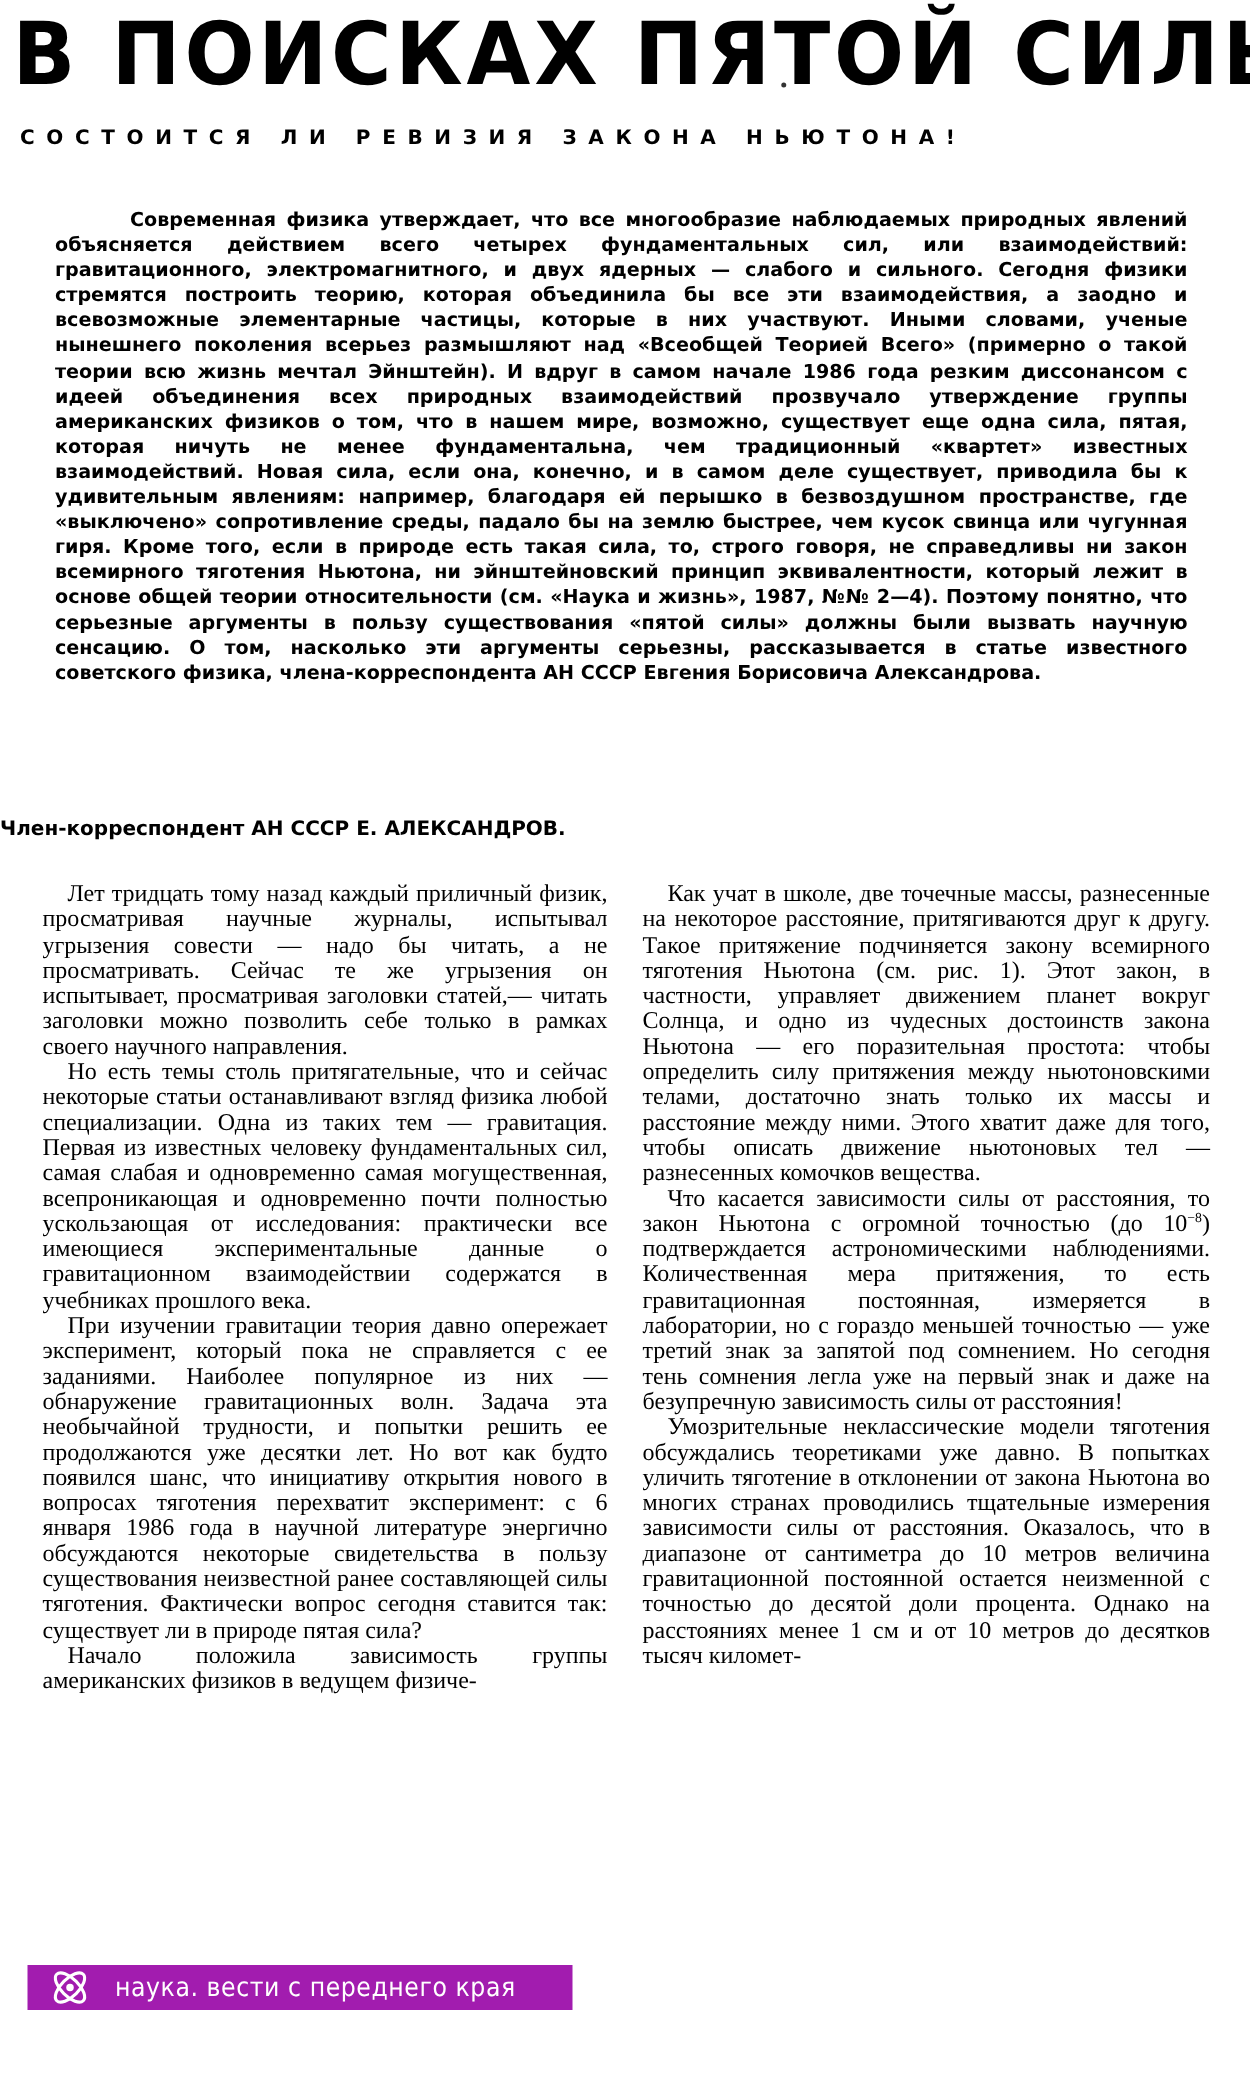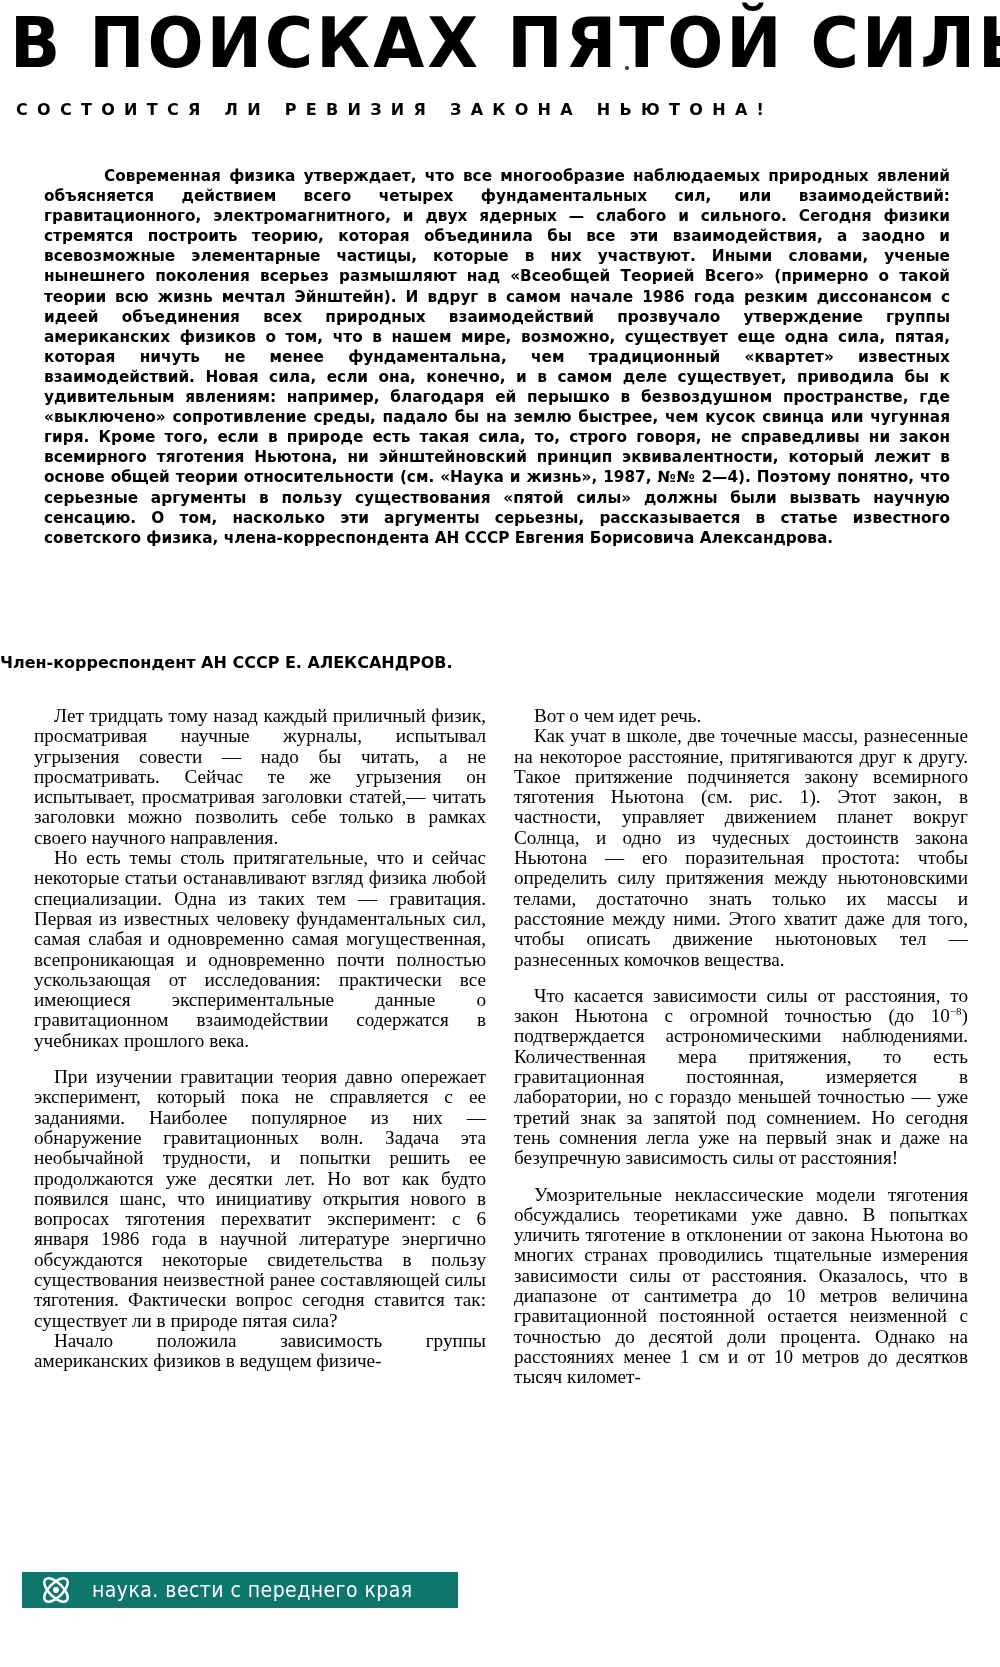--- a/index.html
+++ b/index.html
@@ -32,25 +32,25 @@
   }
   .col {
     position: absolute; top: 706px; width: 452px;
     font-family: "Liberation Serif", serif;
     font-size: 19.2px; line-height: 20.3px;
   }
   .col.left { left: 34px; }
   .col.right { left: 514px; top: 706px; width: 454px; }
   .col p { margin: 0; text-align: justify; text-indent: 20px; hyphens: manual; }
   .col p.cont { text-indent: 0; }
-  .col p.gap { margin-top: 16px; }
+  .col p.gap { margin-top: 0; }
   sup { font-size: 11px; line-height: 0; }
   .banner {
     position: absolute; left: 22px; top: 1572px; width: 436px; height: 36px;
-    background: #0f766e; color: #fff; display: flex; align-items: center;
+    background: #a21caf; color: #fff; display: flex; align-items: center;
   }
   .banner .atom { width: 40px; height: 36px; margin-left: 14px; }
   .banner-text {
     font-family: "DejaVu Sans", sans-serif; font-size: 21px; letter-spacing: 0.5px;
     margin-left: 16px; white-space: nowrap; transform: scaleX(0.9); transform-origin: left center;
   }
   .page-number {
     position: absolute; left: 4px; top: 1716px;
     font-family: "DejaVu Sans", sans-serif; font-weight: bold; font-size: 20px;
   }
@@ -70,21 +70,20 @@
 <div class="byline">Член-корреспондент АН СССР Е. АЛЕКСАНДРОВ.</div>
 
 <div class="col left">
   <p>Лет тридцать тому назад каждый приличный физик, просматривая научные журналы, испытывал угрызения совести — надо бы читать, а не просматривать. Сейчас те же угрызения он испытывает, просматривая заголовки статей,— читать заголовки можно позволить себе только в рамках своего научного направления.</p>
   <p>Но есть темы столь притягательные, что и сейчас некоторые статьи останавливают взгляд физика любой специализации. Одна из таких тем — гравитация. Первая из известных человеку фундаментальных сил, самая слабая и одновременно самая могущественная, всепроникающая и одновременно почти полностью ускользающая от исследования: практически все имеющиеся экспериментальные данные о гравитационном взаимодействии содержатся в учебниках прошлого века.</p>
   <p class="gap">При изучении гравитации теория давно опережает эксперимент, который пока не справляется с ее заданиями. Наиболее популярное из них — обнаружение гравитационных волн. Задача эта необычайной трудности, и попытки решить ее продолжаются уже десятки лет. Но вот как будто появился шанс, что инициативу открытия нового в вопросах тяготения перехватит эксперимент: с 6 января 1986 года в научной литературе энергично обсуждаются некоторые свидетельства в пользу существования неизвестной ранее составляющей силы тяготения. Фактически вопрос сегодня ставится так: существует ли в природе пятая сила?</p>
   <p>Начало положила зависимость группы американских физиков в ведущем физиче-</p>
 </div>
 
 <div class="col right">
-  <p>Вот о чем идет речь.</p>
   <p>Как учат в школе, две точечные массы, разнесенные на некоторое расстояние, притягиваются друг к другу. Такое притяжение подчиняется закону всемирного тяготения Ньютона (см. рис. 1). Этот закон, в частности, управляет движением планет вокруг Солнца, и одно из чудесных достоинств закона Ньютона — его поразительная простота: чтобы определить силу притяжения между ньютоновскими телами, достаточно знать только их массы и расстояние между ними. Этого хватит даже для того, чтобы описать движение ньютоновых тел — разнесенных комочков вещества.</p>
   <p class="gap"><span>Что касается зависимости силы от расстояния, то закон Ньютона с огромной точностью (до 10</span><sup>−8</sup><span>) подтверждается астрономическими наблюдениями. Количественная мера притяжения, то есть гравитационная постоянная, измеряется в лаборатории, но с гораздо меньшей точностью — уже третий знак за запятой под сомнением. Но сегодня тень сомнения легла уже на первый знак и даже на безупречную зависимость силы от расстояния!</span></p>
   <p class="gap">Умозрительные неклассические модели тяготения обсуждались теоретиками уже давно. В попытках уличить тяготение в отклонении от закона Ньютона во многих странах проводились тщательные измерения зависимости силы от расстояния. Оказалось, что в диапазоне от сантиметра до 10 метров величина гравитационной постоянной остается неизменной с точностью до десятой доли процента. Однако на расстояниях менее 1 см и от 10 метров до десятков тысяч километ-</p>
 </div>
 
 <div class="banner">
   <svg class="atom" viewBox="0 0 40 36">
     <ellipse cx="20" cy="18" rx="15" ry="7" fill="none" stroke="#fff" stroke-width="2.5" transform="rotate(45 20 18)"></ellipse>
     <ellipse cx="20" cy="18" rx="15" ry="7" fill="none" stroke="#fff" stroke-width="2.5" transform="rotate(-45 20 18)"></ellipse>
     <circle cx="20" cy="18" r="3" fill="#fff"></circle>

